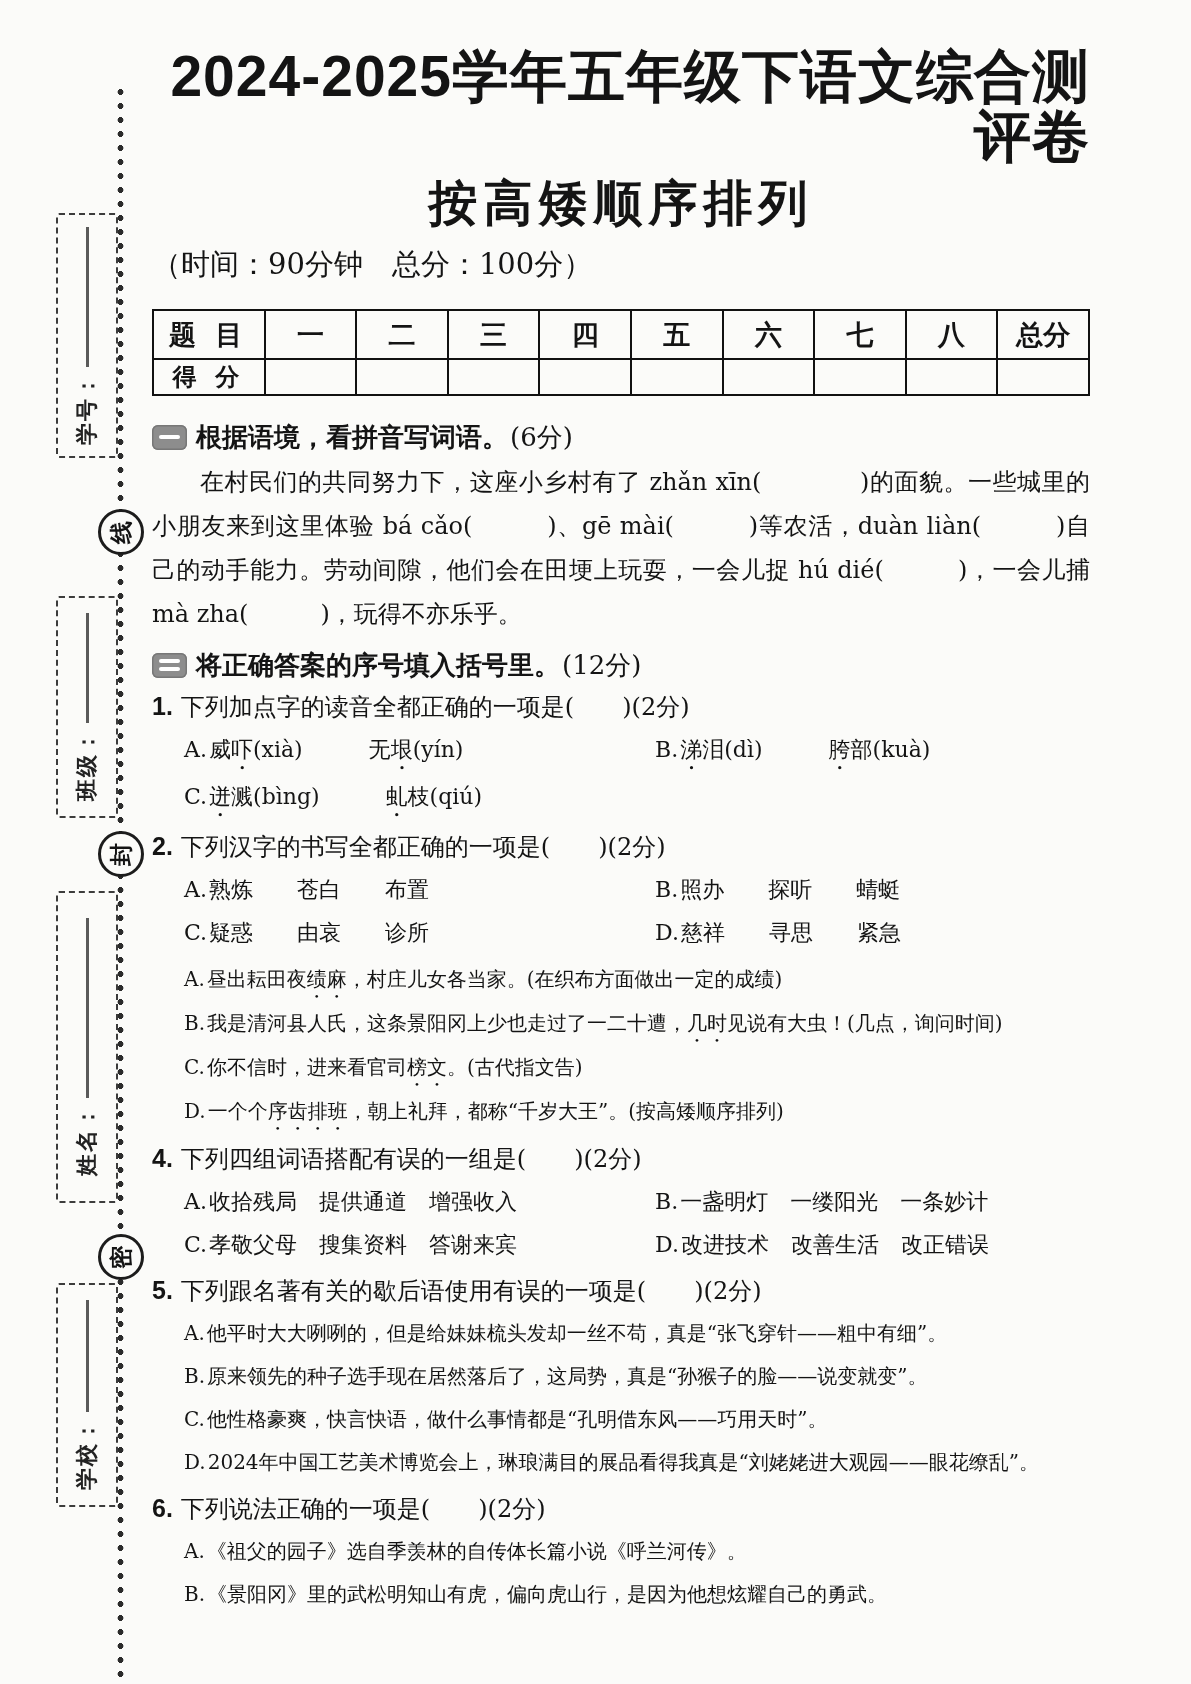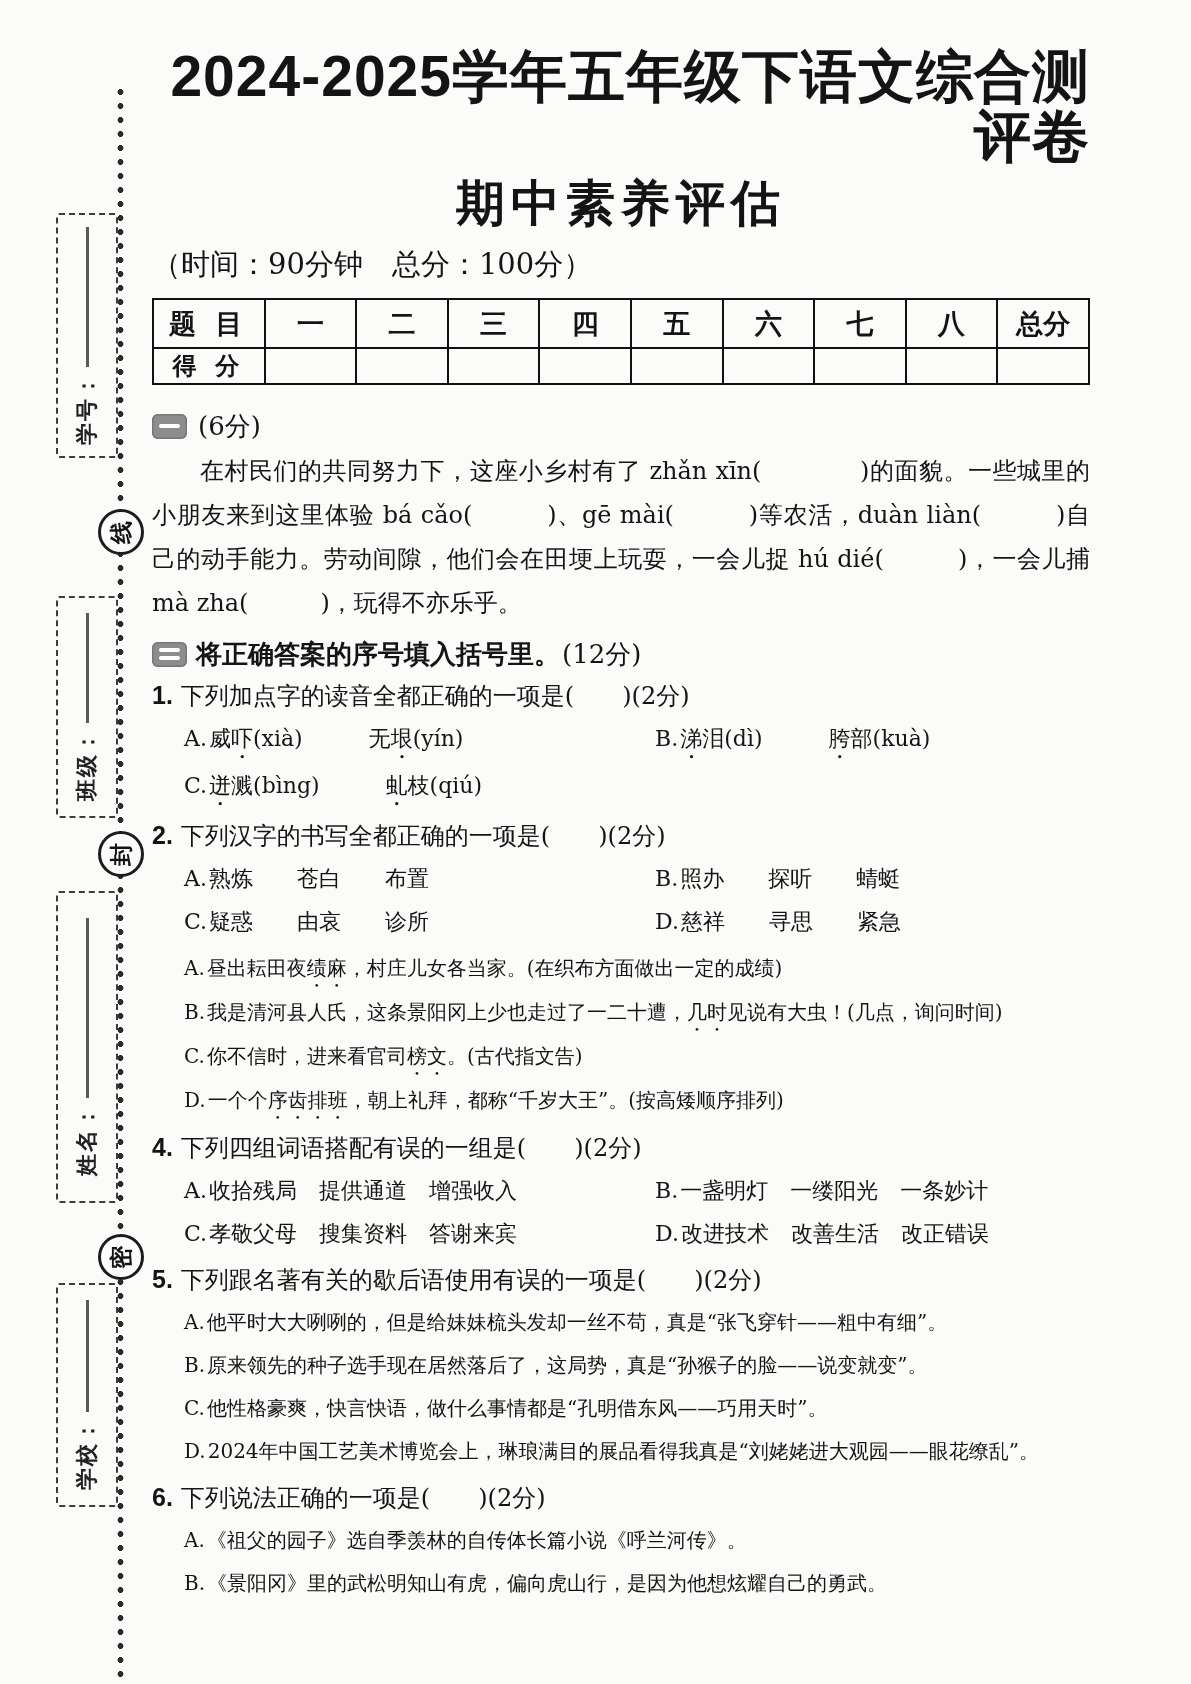--- a/index.html
+++ b/index.html
@@ -31,21 +31,21 @@
     border:3.5px solid #1c1c1c;border-radius:50%;background:#fbfbf9;
     display:flex;align-items:center;justify-content:center;z-index:2;
   }
   .seal span{transform:rotate(-90deg);font-size:23px;font-weight:700;}
   
   .main{position:absolute;left:152px;top:0;width:938px;}
   .title{margin:46px 0 0 0;text-align:right;font-size:57px;line-height:60px;font-weight:800;letter-spacing:1px;}
   .subtitle{margin:8px 0 0 0;text-align:center;font-size:49px;line-height:58px;font-weight:800;letter-spacing:6px;}
   .meta{margin-top:14px;text-align:left;font-size:29px;line-height:36px;font-family:"DejaVu Serif",serif;}
   
-  table.score{width:100%;margin-top:16px;border-collapse:collapse;table-layout:fixed;padding-left:16px;}
+  table.score{width:100%;margin-top:27px;border-collapse:collapse;table-layout:fixed;padding-left:16px;}
   table.score td{border:2.2px solid #111;text-align:center;vertical-align:middle;}
   table.score tr.r1 td{height:45px;font-size:27px;font-weight:700;}
   table.score tr.r2 td{height:29px;font-size:24px;font-weight:700;}
   table.score td.lbl{width:11.5%;letter-spacing:6px;}
   
   .sec-head{display:flex;align-items:center;margin-top:24px;font-size:26px;line-height:34px;}
   .sec-icon{width:35px;height:25px;background:#8d8d8d;border-radius:6px;position:relative;flex:none;margin-right:9px;box-shadow:inset 0 0 0 1.5px #777;}
   .sec-icon .bar{position:absolute;left:7px;right:7px;height:3.6px;background:#fff;border-radius:2px;}
   .sec-icon.one .bar{top:10.5px;}
   .sec-icon.two .b1{top:6.5px;}
@@ -109,21 +109,21 @@
   <div class="side-box" style="top:1283px;height:224px;">
     <span class="inner">
         <span>学校：</span>
         <span class="blank-line" style="width:112px;"></span>
       </span>
   </div>
 </div>
 
 <div class="main">
   <h1 class="title">2024-2025学年五年级下语文综合测评卷</h1>
-  <h2 class="subtitle">期中素养评估</h2>
+  <h2 class="subtitle">按高矮顺序排列</h2>
   <div class="meta">（时间：90分钟　总分：100分）</div>
 
   <table class="score">
     <tbody>
         <tr class="r1">
       <td class="lbl">题 目</td>
       <td>一</td>
       <td>二</td>
       <td>三</td>
       <td>四</td>
@@ -145,20 +145,21 @@
       <td></td>
       <td></td>
     </tr>
   </tbody>
     </table>
 
   <div class="sec-head">
     <span class="sec-icon one">
         <i class="bar"></i>
       </span>
+    <span class="sec-title">根据语境，看拼音写词语。</span>
     <span class="sec-points">(6分)</span>
   </div>
   <p class="para kai">在村民们的共同努力下，这座小乡村有了 zhǎn xīn(　　　　)的面貌。一些城里的小朋友来到这里体验 bá cǎo(　　　)、gē mài(　　　)等农活，duàn liàn(　　　)自己的动手能力。劳动间隙，他们会在田埂上玩耍，一会儿捉 hú dié(　　　)，一会儿捕 mà zha(　　　)，玩得不亦乐乎。</p>
 
   <div class="sec-head" style="margin-top:12px;">
     <span class="sec-icon two">
         <i class="bar b1"></i>
         <i class="bar b2"></i>
       </span>
     <span class="sec-title">将正确答案的序号填入括号里。</span>

